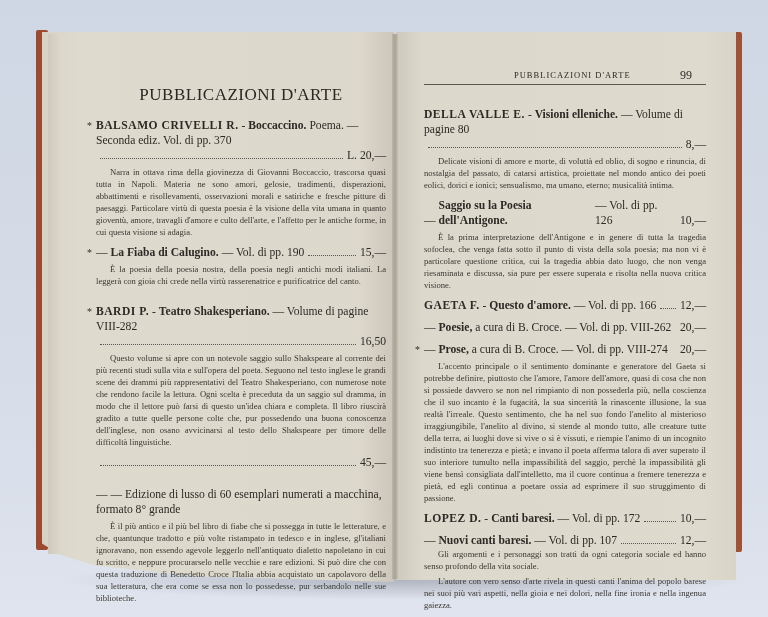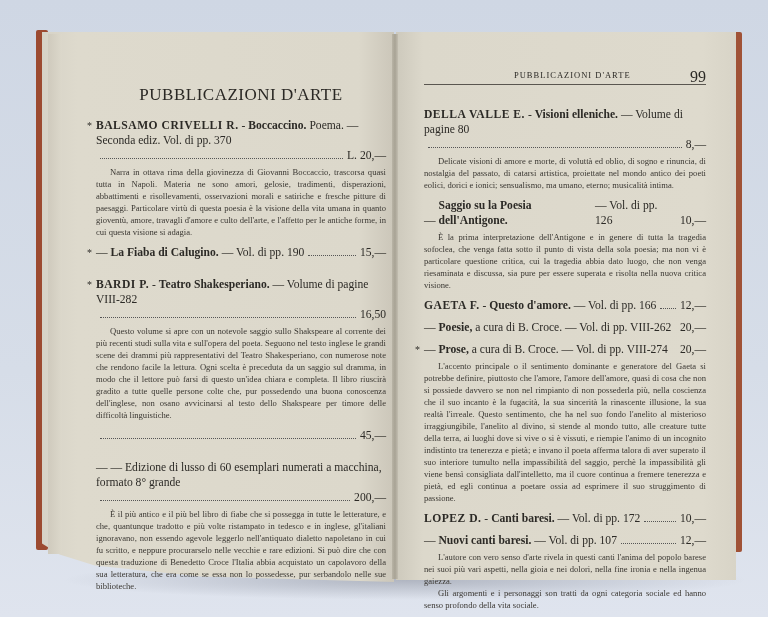--- a/index.html
+++ b/index.html
@@ -60,21 +60,21 @@
   .price { white-space:nowrap; }
   .blurb {
     font-size:8.6px; line-height:12px; text-align:justify; color:#3a3732;
     margin-top:3px; text-indent:14px;
   }
   .running-head {
     position:absolute; left:424px; top:70px; width:282px; height:14px;
     border-bottom:1px solid #5a5650;
   }
   .running-head .rh-title { position:absolute; left:90px; top:0; font-size:8.5px; letter-spacing:1px; }
-  .running-head .rh-num { position:absolute; right:0; top:-2px; font-size:16px; }
+  .running-head .rh-num { position:absolute; right:14px; top:-2px; font-size:12px; }
   .right-body { position:absolute; left:424px; top:90px; width:282px; }
 </style>
 </head>
 <body>
 
 <div class="shadow"></div>
 <div class="cover-left"></div>
 <div class="cover-right"></div>
 
 <div class="page page-left"></div>
@@ -102,20 +102,21 @@
 
   <div class="entry">
     <div class="priceline">
       <span class="star">*</span>
       <span>—</span>&nbsp;
       <span class="title">La Fiaba di Calugino.</span>&nbsp;
       <span class="meta">— Vol. di pp. 190</span>
       <span class="dots"></span>
       <span class="price">15,—</span>
     </div>
+    <div class="blurb">È la poesia della poesia nostra, della poesia negli antichi modi italiani. La leggerà con gioia chi crede nella virtù rasserenatrice e purificatrice del canto.</div>
   </div>
 
   <div class="entry">
     <div class="entry-head">
       <span class="star">*</span>
       <span class="author">BARDI P.</span>
       -
       <span class="title">Teatro Shakesperiano.</span>
       <span class="meta">— Volume di pagine VIII-282</span>
     </div>
@@ -130,24 +131,20 @@
     <div class="priceline">
       <span class="dots"></span>
       <span class="price">45,—</span>
     </div>
   </div>
 
   <div class="entry">
     <div class="entry-head">
       <span>— —</span>
       <span class="meta">Edizione di lusso di 60 esemplari numerati a macchina, formato 8° grande</span>
-    </div>
-    <div class="priceline">
-      <span class="dots"></span>
-      <span class="price">200,—</span>
     </div>
     <div class="blurb">È il più antico e il più bel libro di fiabe che si possegga in tutte le letterature, e che, quantunque tradotto e più volte ristampato in tedesco e in inglese, gl'italiani ignoravano, non essendo agevole leggerlo nell'antiquato dialetto napoletano in cui fu scritto, e neppure procurarselo nelle vecchie e rare edizioni. Si può dire che con questa traduzione di Benedetto Croce l'Italia abbia acquistato un capolavoro della sua letteratura, che era come se essa non lo possedesse, pur serbandolo nelle sue biblioteche.</div>
   </div>
 
 </div>
 
 <div class="running-head">
   <span class="rh-title">PUBBLICAZIONI D'ARTE</span>
   <span class="rh-num">99</span>
 </div>
@@ -222,22 +219,22 @@
   </div>
 
   <div class="entry">
     <div class="priceline">
       <span>—</span>&nbsp;
       <span class="title">Nuovi canti baresi.</span>&nbsp;
       <span class="meta">— Vol. di pp. 107</span>
       <span class="dots"></span>
       <span class="price">12,—</span>
     </div>
+    <div class="blurb" style="margin-top:0">Gli argomenti e i personaggi son tratti da ogni categoria sociale ed hanno senso profondo della vita sociale.</div>
     <div class="blurb">L'autore con vero senso d'arte rivela in questi canti l'anima del popolo barese nei suoi più vari aspetti, nella gioia e nei dolori, nella fine ironia e nella ingenua gaiezza.</div>
-    <div class="blurb" style="margin-top:0">Gli argomenti e i personaggi son tratti da ogni categoria sociale ed hanno senso profondo della vita sociale.</div>
   </div>
 
   <div class="entry">
     <div class="entry-head">
       <span class="star">*</span>
       <span class="author">MALAGODI O.</span>
       -
       <span class="title">Poesie vecchie e nuove</span>
       <span class="meta">(1890-1915). — Vol. di pp. 336</span>
     </div>

